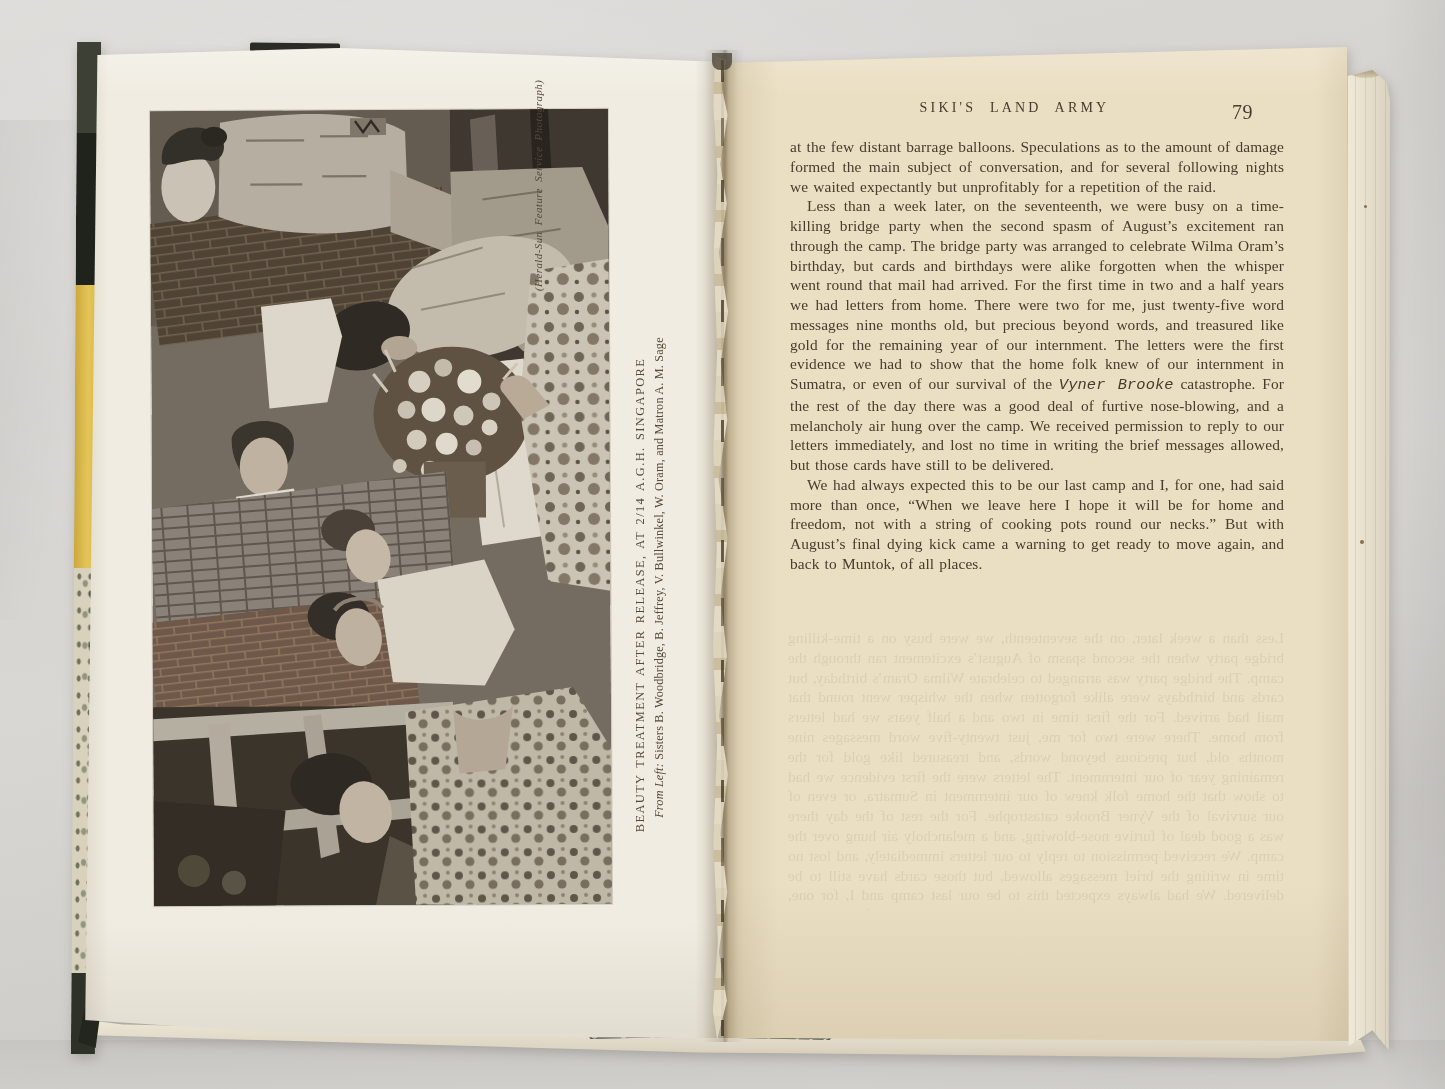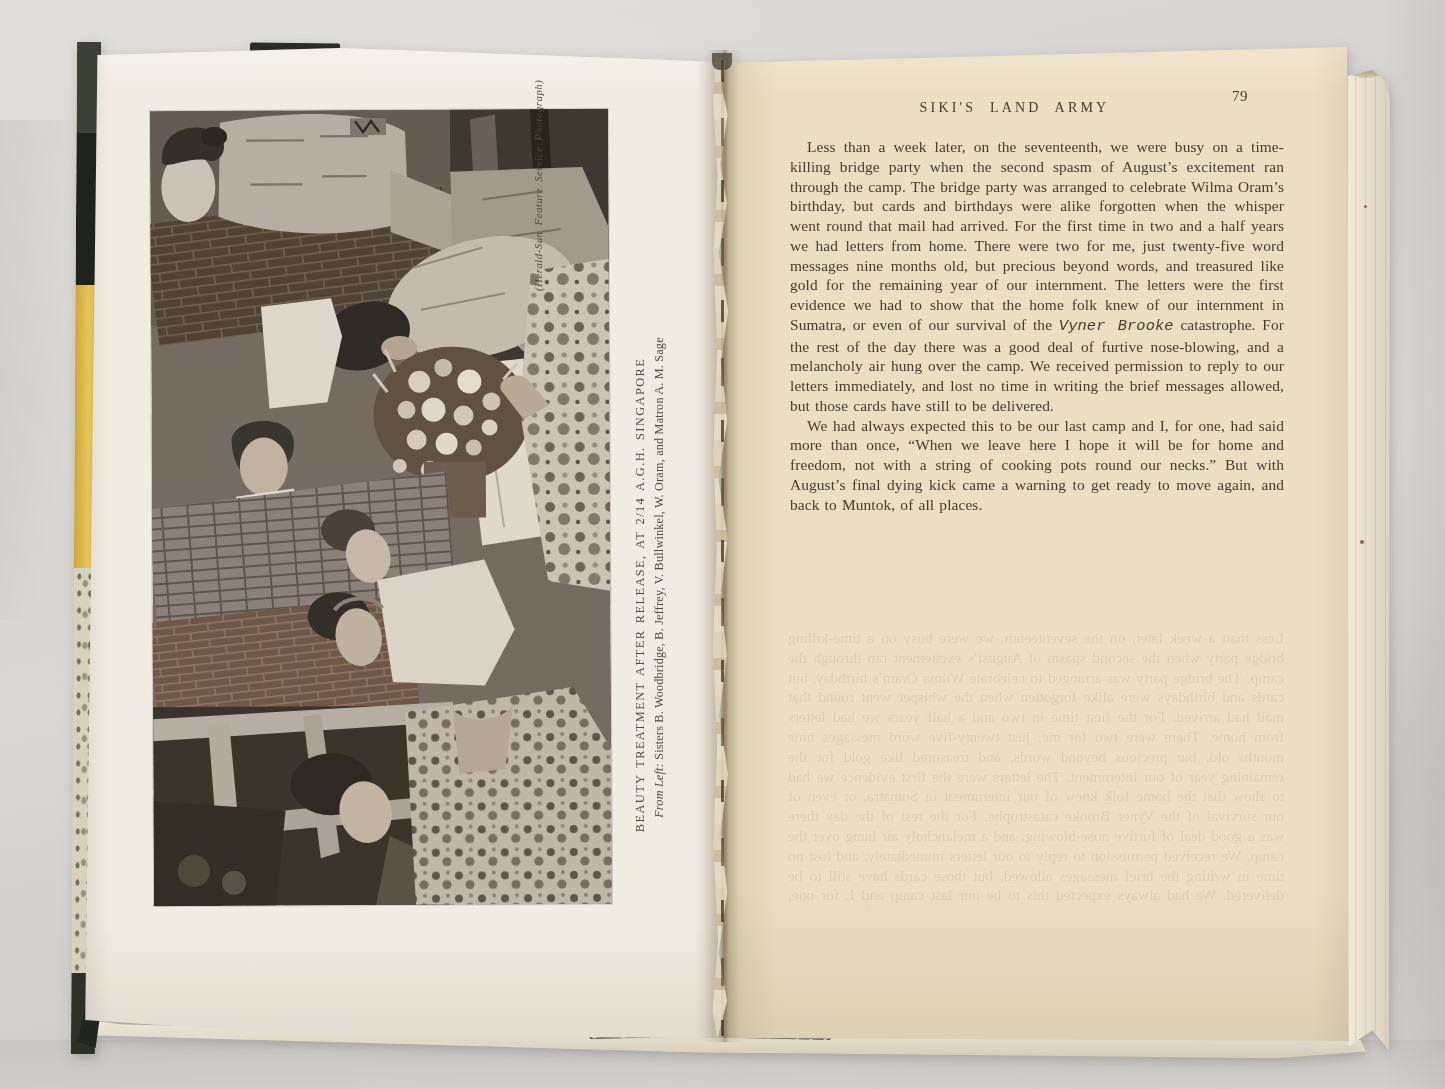--- a/index.html
+++ b/index.html
@@ -95,21 +95,21 @@
 
   
   .rot{position:absolute;transform:rotate(-90deg);white-space:nowrap;color:#55493a;text-align:center;}
   .cap-credit{left:451px;top:196px;width:176px;height:14px;font-size:10.8px;font-style:italic;letter-spacing:.5px;word-spacing:3px;}
   .cap-title{left:316px;top:587px;width:650px;height:16px;font-size:12.4px;letter-spacing:1.4px;word-spacing:2px;}
   .cap-names{left:312px;top:570px;width:694px;height:15px;font-size:12.2px;letter-spacing:.2px;}
 
   
   .running-header{position:absolute;left:790px;top:100px;width:493px;text-align:center;padding-right:44px;box-sizing:border-box;
     font-size:14px;letter-spacing:3.2px;word-spacing:7px;color:#473c2e;}
-  .page-number{position:absolute;left:1232px;top:88px;width:40px;font-size:15px;color:#473c2e;letter-spacing:.5px;}
+  .page-number{position:absolute;left:1232px;top:101px;width:40px;font-size:20px;color:#473c2e;letter-spacing:.5px;}
   .body-text{position:absolute;left:790px;top:137px;width:494px;
     font-size:15.4px;line-height:19.75px;text-align:justify;color:#463b2c;letter-spacing:.1px;word-spacing:1.2px;}
   .body-text p{margin:0;}
   .body-text p.indent{text-indent:17px;}
   .body-text .it{font-style:italic;font-family:Liberation Mono, monospace;}
 
   .showthrough{position:absolute;left:788px;top:628px;width:496px;height:282px;overflow:hidden;
     transform:scaleX(-1);opacity:.12;filter:blur(.7px);
     font-size:15.4px;line-height:19.8px;text-align:justify;color:#6d5c38;word-spacing:1.2px;}
 
@@ -293,19 +293,20 @@
       </svg>
     </div>
 
     <div class="rot cap-credit">(Herald-Sun Feature Service Photograph)</div>
     <div class="rot cap-title">BEAUTY TREATMENT AFTER RELEASE, AT 2/14 A.G.H. SINGAPORE</div>
     <div class="rot cap-names"><i>From Left:</i><span> Sisters B. Woodbridge, B. Jeffrey, V. Bullwinkel, W. Oram, and Matron A. M. Sage</span></div>
 
     <div class="running-header">SIKI'S LAND ARMY</div>
     <div class="page-number">79</div>
     <div class="body-text">
+        <p><span>at the few distant barrage balloons. Speculations as to the amount of damage formed the main subject of conversation, and for several following nights we waited expectantly but unprofitably for a repetition of the raid.</span></p>
         <p class="indent"><span>Less than a week later, on the seventeenth, we were busy on a time-killing bridge party when the second spasm of August’s excitement ran through the camp. The bridge party was arranged to celebrate Wilma Oram’s birthday, but cards and birthdays were alike forgotten when the whisper went round that mail had arrived. For the first time in two and a half years we had letters from home. There were two for me, just twenty-five word messages nine months old, but precious beyond words, and treasured like gold for the remaining year of our internment. The letters were the first evidence we had to show that the home folk knew of our internment in Sumatra, or even of our survival of the </span><span class="it">Vyner Brooke</span><span> catastrophe. For the rest of the day there was a good deal of furtive nose-blowing, and a melancholy air hung over the camp. We received permission to reply to our letters immediately, and lost no time in writing the brief messages allowed, but those cards have still to be delivered.</span></p>
         <p class="indent"><span>We had always expected this to be our last camp and I, for one, had said more than once, “When we leave here I hope it will be for home and freedom, not with a string of cooking pots round our necks.” But with August’s final dying kick came a warning to get ready to move again, and back to Muntok, of all places.</span></p>
       </div>
     <div class="showthrough">Less than a week later, on the seventeenth, we were busy on a time-killing bridge party when the second spasm of August’s excitement ran through the camp. The bridge party was arranged to celebrate Wilma Oram’s birthday, but cards and birthdays were alike forgotten when the whisper went round that mail had arrived. For the first time in two and a half years we had letters from home. There were two for me, just twenty-five word messages nine months old, but precious beyond words, and treasured like gold for the remaining year of our internment. The letters were the first evidence we had to show that the home folk knew of our internment in Sumatra, or even of our survival of the Vyner Brooke catastrophe. For the rest of the day there was a good deal of furtive nose-blowing, and a melancholy air hung over the camp. We received permission to reply to our letters immediately, and lost no time in writing the brief messages allowed, but those cards have still to be delivered. We had always expected this to be our last camp and I, for one, had said more than once, “When we leave here I hope it will be for home and freedom, not with a string of cooking pots round our necks.” But with August’s final dying kick came a warning to get ready to move again, and back to Muntok, of all places.</div>
 
   </div>
 </div>
 
 </body></html>

